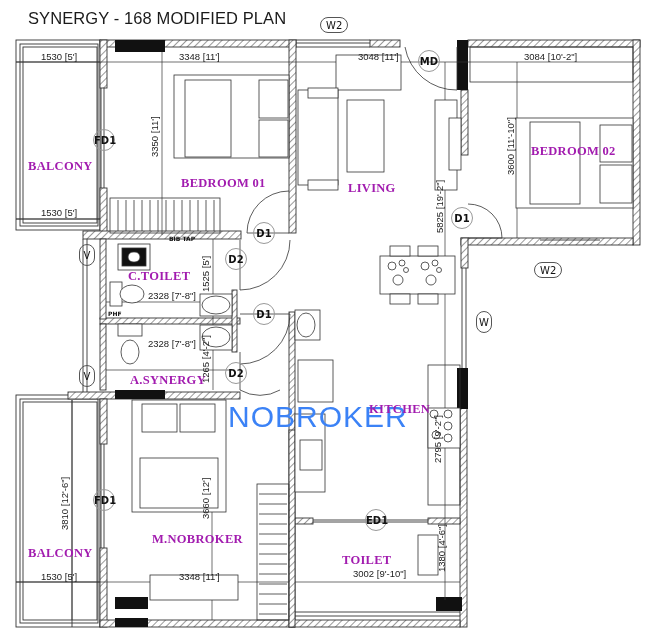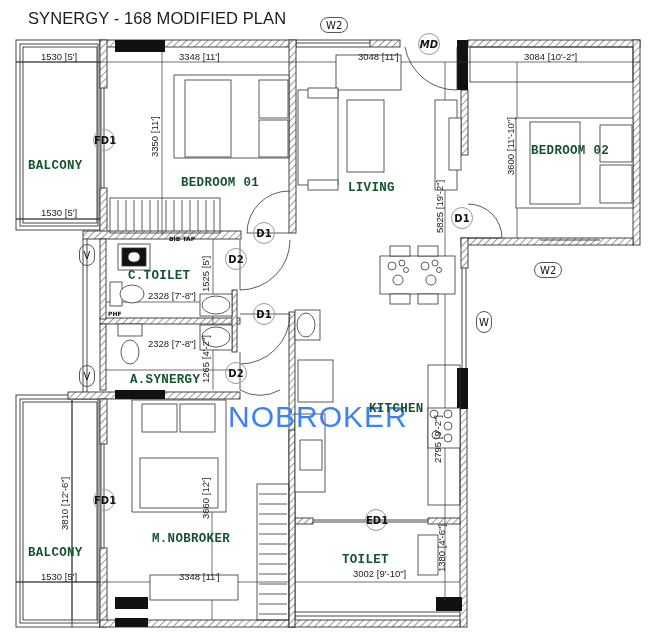--- a/index.html
+++ b/index.html
@@ -1,19 +1,19 @@
 <!DOCTYPE html>
 <html><head>
 <meta charset="utf-8">
 <style>
   html, body { margin:0; padding:0; background:#ffffff; }
   body { width:654px; height:640px; position:relative; overflow:hidden; font-family:"DejaVu Sans", sans-serif; }
   #plan { position:absolute; left:0; top:0; width:654px; height:640px; }
   .title { position:absolute; left:28px; top:9px; font-family:"Liberation Sans", sans-serif; font-size:16.5px; color:#1a1a1a; letter-spacing:0.1px; }
-  .room { position:absolute; font-family:Liberation Mono, monospace; font-weight:bold; font-size:12.5px; color:#14532d; white-space:nowrap; letter-spacing:0.3px; }
+  .room { position:absolute; font-family:Liberation Serif, serif; font-weight:bold; font-size:12.5px; color:#a21caf; white-space:nowrap; letter-spacing:0.3px; }
   .dim { position:absolute; font-family:"Liberation Sans", sans-serif; font-size:9.5px; color:#222; white-space:nowrap; }
   .dimv { position:absolute; font-family:"Liberation Sans", sans-serif; font-size:9.5px; color:#222; white-space:nowrap; transform-origin:left top; transform:rotate(-90deg); }
   .tag { position:absolute; font-family:"DejaVu Sans", sans-serif; font-weight:bold; font-size:10px; color:#111; width:22px; height:22px; line-height:22px; text-align:center; border:1px solid #999; border-radius:50%; box-sizing:border-box; }
   .oval { position:absolute; font-family:"DejaVu Sans", sans-serif; font-size:10px; color:#111; height:16px; line-height:15px; padding:0 5px; border:1px solid #555; border-radius:9px; box-sizing:border-box; }
   .ovalv { position:absolute; font-family:"DejaVu Sans", sans-serif; font-size:10px; color:#111; width:16px; height:22px; line-height:22px; text-align:center; border:1px solid #555; border-radius:9px; box-sizing:border-box; }
   .small { position:absolute; font-family:"DejaVu Sans", sans-serif; font-weight:bold; font-size:6px; color:#111; }
   .watermark { position:absolute; left:228px; top:400px; font-family:"Liberation Sans", sans-serif; font-size:30px; color:#3b82f6; letter-spacing:1px; }
 </style>
 </head>
 <body>
@@ -296,21 +296,21 @@
 <div class="dimv" style="left:434px;top:233px;">5825 [19'-2"]</div>
 <div class="dimv" style="left:505px;top:175px;">3600 [11'-10"]</div>
 <div class="dimv" style="left:200px;top:292px;">1525 [5']</div>
 <div class="dimv" style="left:200px;top:383px;">1265 [4'-2"]</div>
 <div class="dimv" style="left:432px;top:463px;">2795 [9'-2"]</div>
 <div class="dimv" style="left:59px;top:530px;">3810 [12'-6"]</div>
 <div class="dimv" style="left:200px;top:519px;">3660 [12']</div>
 <div class="dimv" style="left:436px;top:572px;">1380 [4'-6"]</div>
 
 <div class="oval" style="left:320px;top:17px;">W2</div>
-<div class="tag" style="left:418px;top:33px;font-style:italic;">MD</div>
+<div class="tag" style="left:418px;top:50px;">MD</div>
 <div class="tag" style="left:93px;top:129px;">FD1</div>
 <div class="tag" style="left:253px;top:222px;">D1</div>
 <div class="tag" style="left:451px;top:207px;">D1</div>
 <div class="tag" style="left:225px;top:248px;">D2</div>
 <div class="tag" style="left:253px;top:303px;">D1</div>
 <div class="tag" style="left:225px;top:362px;">D2</div>
 <div class="ovalv" style="left:79px;top:244px;"><span>V</span></div>
 <div class="ovalv" style="left:79px;top:365px;"><span>V</span></div>
 <div class="oval" style="left:534px;top:262px;">W2</div>
 <div class="ovalv" style="left:476px;top:311px;"><span>W</span></div>

